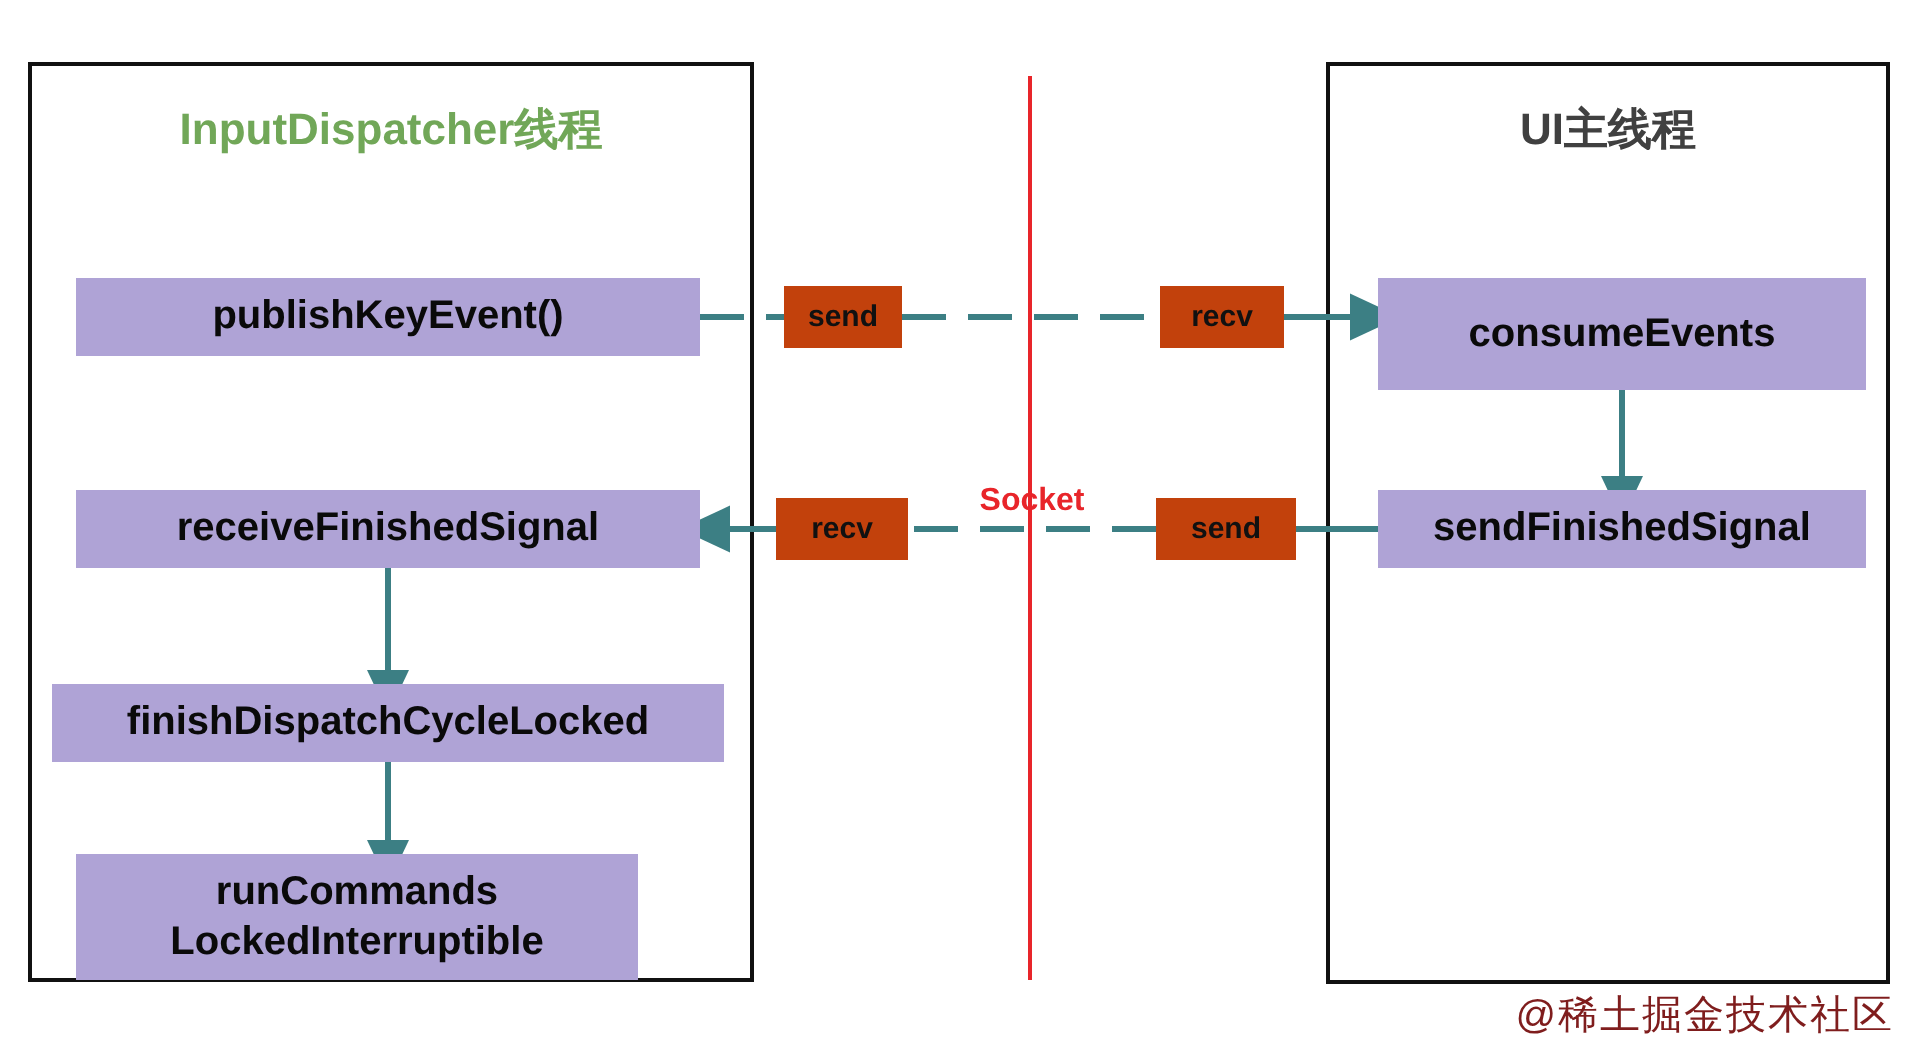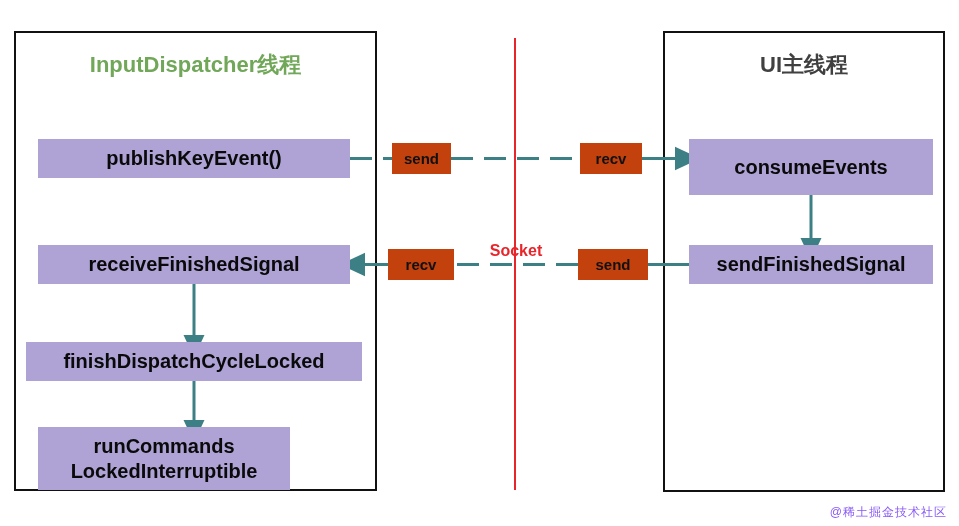--- a/index.html
+++ b/index.html
@@ -52,21 +52,21 @@
     text-align: center;
     line-height: 1.22;
     box-sizing: border-box;
     white-space: pre-line;
   }
 
   
   #node-publish   { left: 38px;  top: 139px; width: 312px; height: 39px; }
   #node-receive   { left: 38px;  top: 245px; width: 312px; height: 39px; }
   #node-finish    { left: 26px;  top: 342px; width: 336px; height: 39px; }
-  #node-runcmd    { left: 38px;  top: 427px; width: 252px; height: 63px; }
+  #node-runcmd    { left: 38px;  top: 427px; width: 281px; height: 63px; }
 
   
   #node-consume   { left: 689px; top: 139px; width: 244px; height: 56px; }
   #node-sendfin   { left: 689px; top: 245px; width: 244px; height: 39px; }
 
   
   #socket-line {
     position: absolute;
     left: 514px;
     top: 38px;
@@ -109,22 +109,22 @@
   #pill-send-top { left: 392px; top: 143px; width: 59px; height: 31px; }
   #pill-recv-top { left: 580px; top: 143px; width: 62px; height: 31px; }
   #pill-recv-bot { left: 388px; top: 249px; width: 66px; height: 31px; }
   #pill-send-bot { left: 578px; top: 249px; width: 70px; height: 31px; }
 
   
   #watermark {
     position: absolute;
     right: 12px;
     bottom: 5px;
-    color: #8b5cf6;
-    font-size: 12px;
+    color: #7f1d1d;
+    font-size: 20px;
     letter-spacing: 1px;
     user-select: none;
   }
 </style>
 </head>
 <body>
 
 <div id="stage">
 
   <div class="thread-box" id="thread-left">

